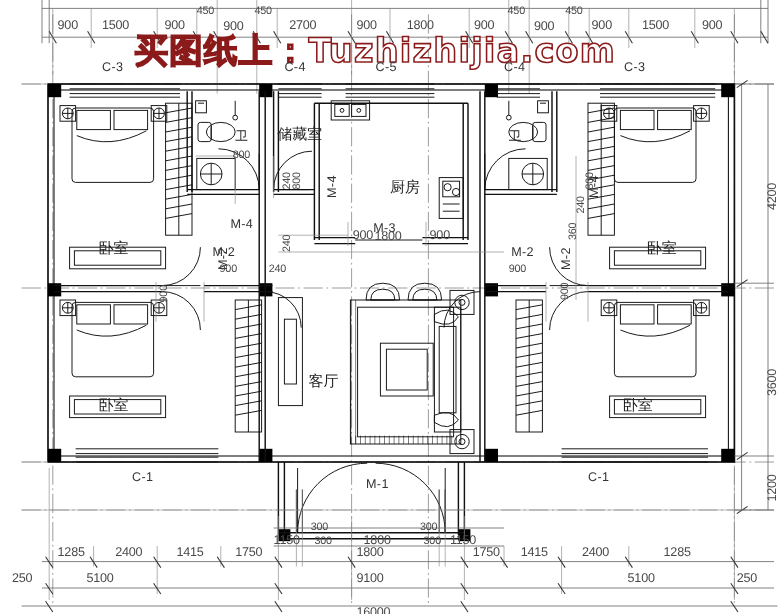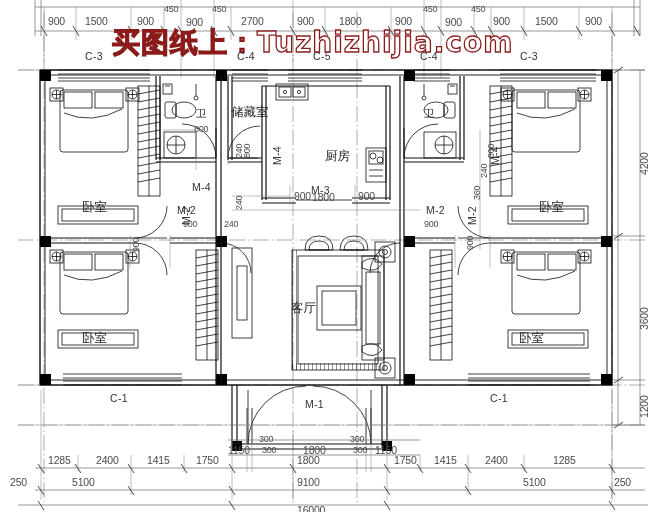--- a/index.html
+++ b/index.html
@@ -580,21 +580,21 @@
   <div class="t lab" style="left:110px;top:392px;">C-1</div>
   <div class="t lab" style="left:490px;top:392px;">C-1</div>
 
   <div class="t room" style="left:82px;top:199px;">卧室</div>
   <div class="t room sm" style="left:196px;top:107px;">卫</div>
   <div class="t room" style="left:231px;top:104px;">储藏室</div>
   <div class="t room" style="left:325px;top:133px;margin-top:15px;">厨房</div>
   <div class="t room sm" style="left:424px;top:107px;">卫</div>
   <div class="t room" style="left:539px;top:199px;">卧室</div>
   <div class="t room" style="left:82px;top:330px;">卧室</div>
-  <div class="t room" style="left:257px;top:300px;margin-left:34px;">客厅</div>
+  <div class="t room" style="left:257px;top:310px;">客厅</div>
   <div class="t room" style="left:519px;top:330px;">卧室</div>
 
   <div class="t lab" style="left:305px;top:398px;">M-1</div>
   <div class="t lab rot" style="left:180px;top:225px;">M-2</div>
   <div class="t lab" style="left:177px;top:204px;">M-2</div>
   <div class="t lab rot" style="left:466px;top:225px;">M-2</div>
   <div class="t lab" style="left:426px;top:204px;">M-2</div>
   <div class="t lab" style="left:192px;top:181px;">M-4</div>
   <div class="t lab rot" style="left:489px;top:165px;">M-4</div>
   <div class="t lab rot" style="left:271px;top:165px;">M-4</div>

